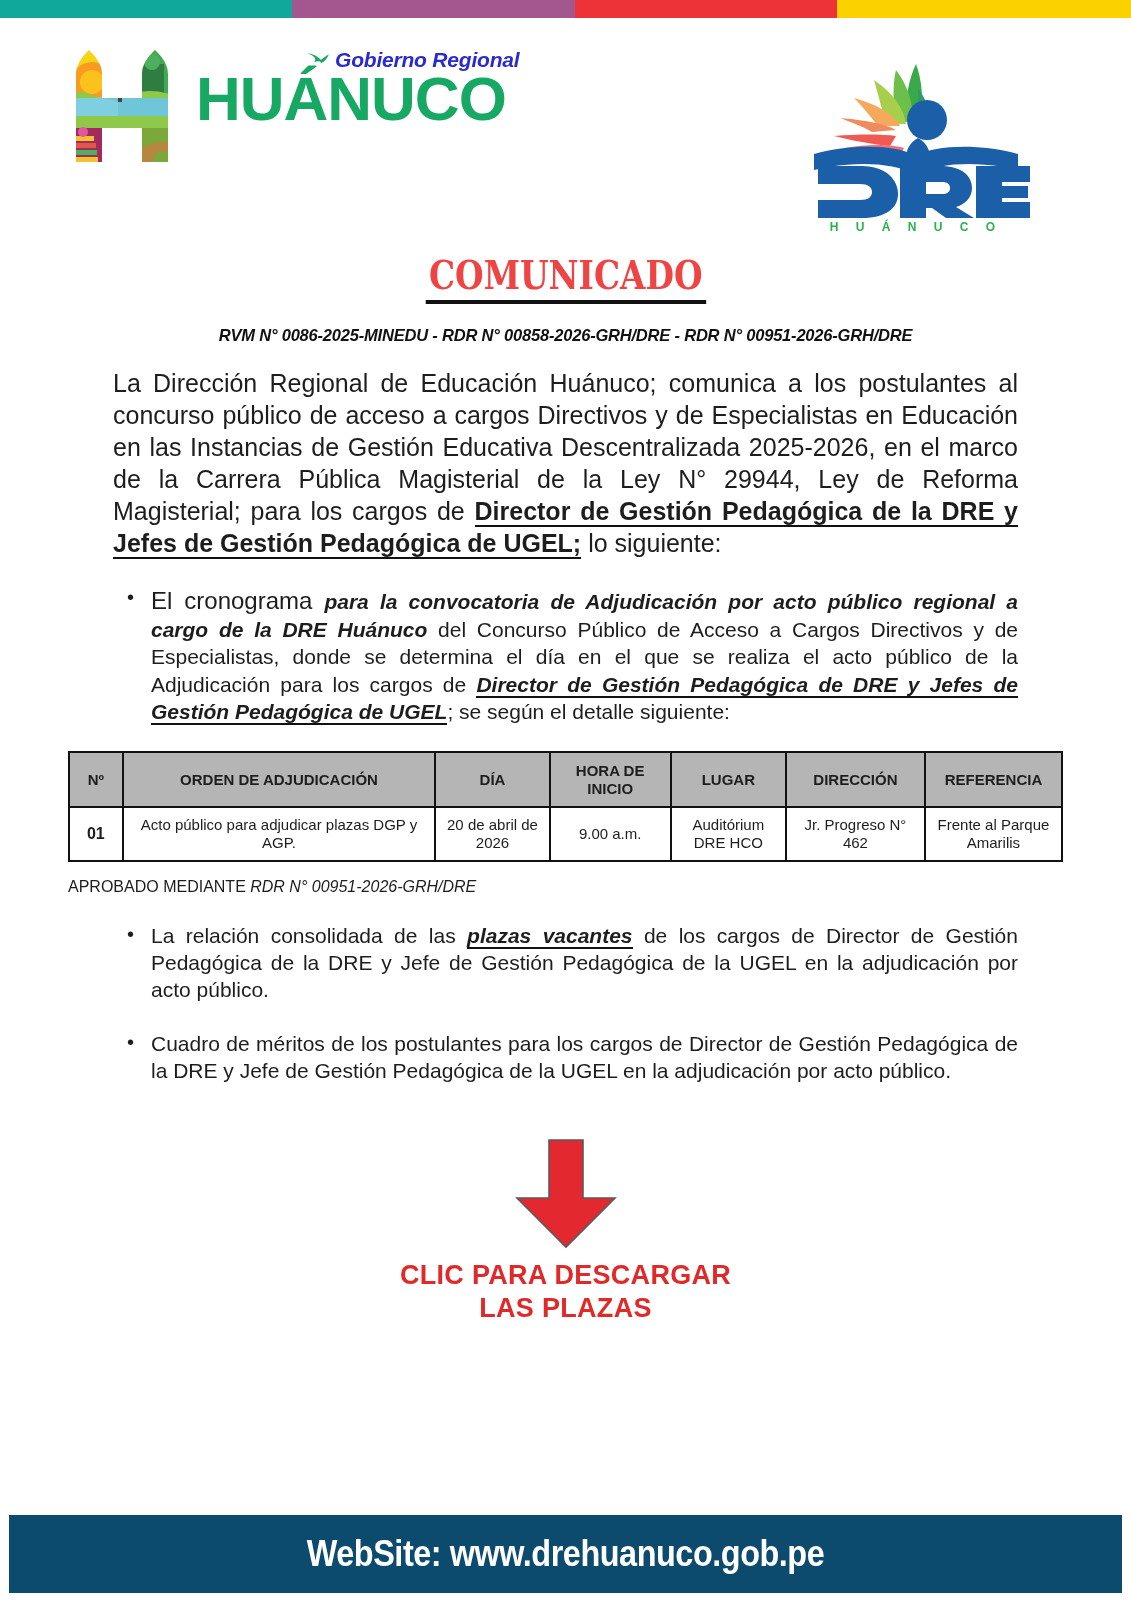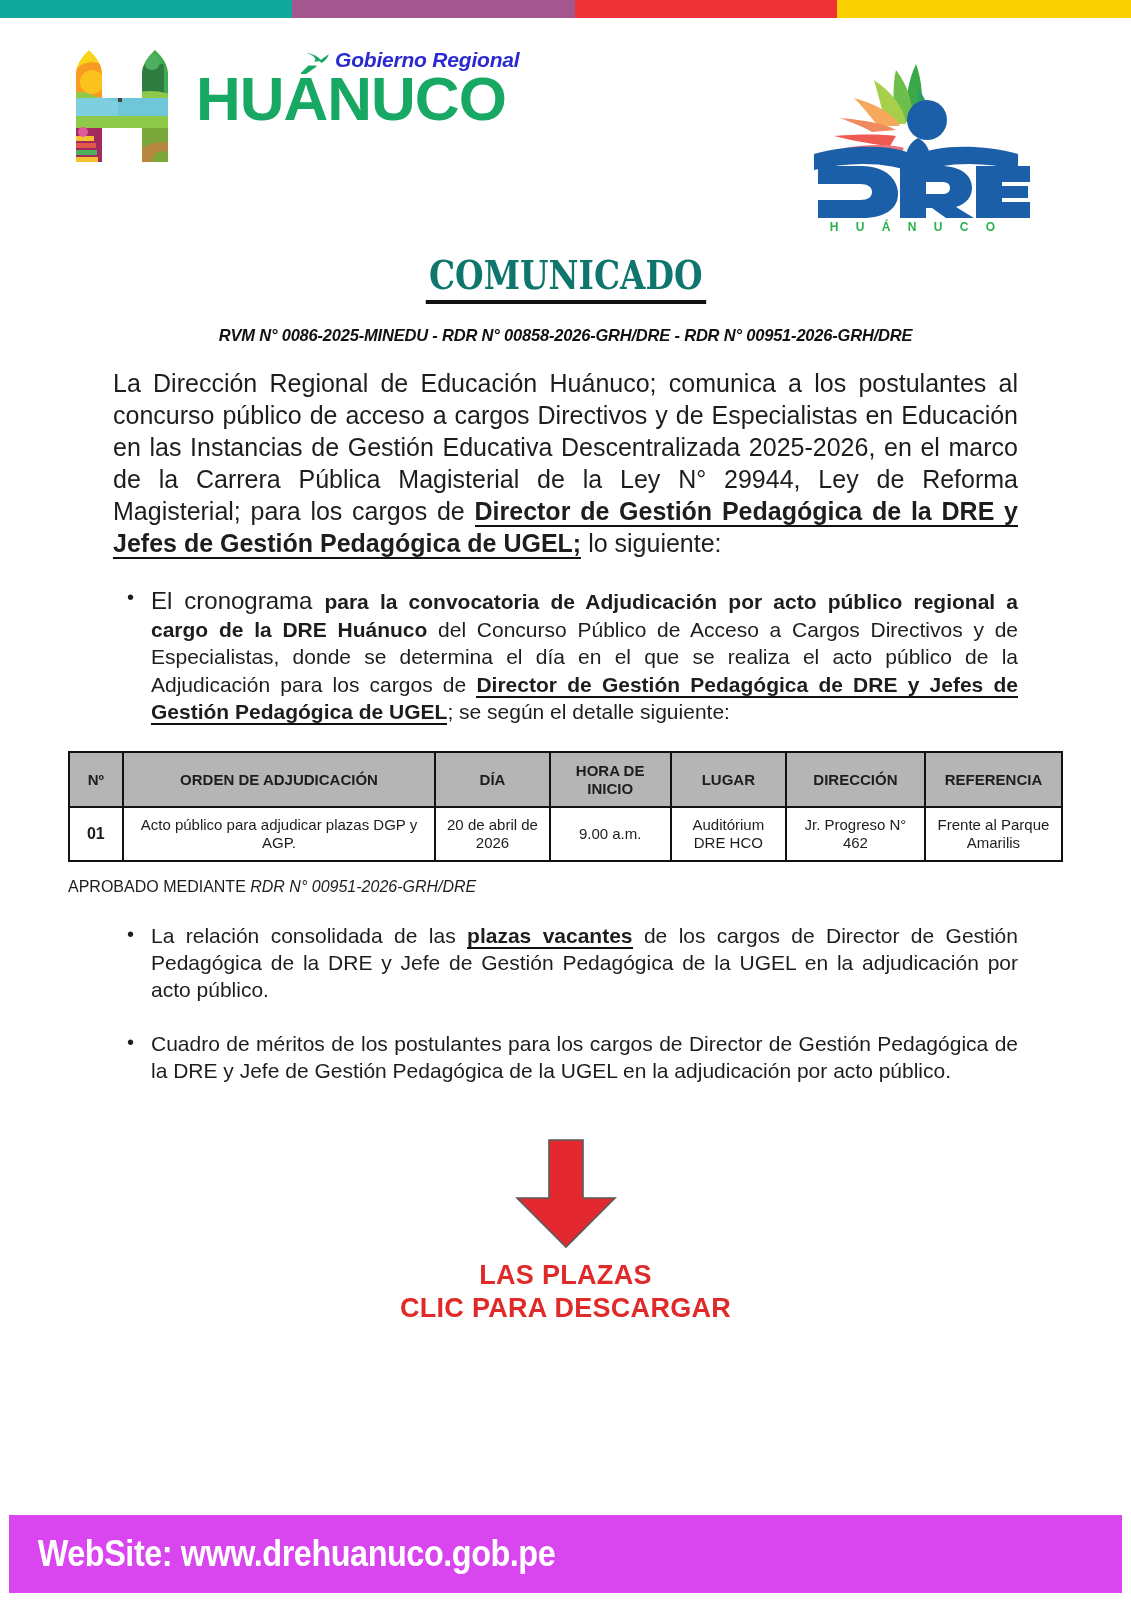--- a/index.html
+++ b/index.html
@@ -28,21 +28,21 @@
   .para{position:absolute;left:74px;top:90px;font-family:"DejaVu Serif",serif;font-style:italic;font-weight:bold;font-size:30px;color:#ea3d8c;letter-spacing:1px;}
 
   .logo-dre{position:absolute;left:800px;top:40px;width:232px;height:178px;}
   .dre-huanuco{position:absolute;bottom:2px;left:0;width:100%;text-align:center;
     font-size:12px;font-weight:bold;color:#2bb24c;letter-spacing:7px;}
 
   
   .doc{padding:0 0 0 0;}
   .comunicado{
     text-align:center;font-family:"DejaVu Serif",serif;font-weight:bold;
-    font-size:40px;letter-spacing:0px;margin-top:28px;color:#0f766e;
+    font-size:40px;letter-spacing:0px;margin-top:28px;color:#ef4444;
   }
   .comunicado span{border-bottom:4px solid #111;padding:0 4px 2px;display:inline-block;
     transform:scaleX(0.82);transform-origin:center;}
   .subtitle{
     text-align:center;font-family:"DejaVu Serif",serif;font-weight:bold;
     font-size:25px;line-height:1.42;margin:34px auto 0;width:900px;color:#111;
   }
   .subtitle div{transform:scaleX(0.86);transform-origin:center;}
   .refline{
     text-align:center;font-size:16.5px;font-weight:bold;font-style:italic;
@@ -53,42 +53,42 @@
     text-align:justify;color:#1d1d1d;
   }
   .para-main b{font-weight:bold;}
   .u{border-bottom:2.5px solid #111;}
 
   ul.bullets{list-style:none;margin:0;padding:0;width:905px;margin:0 auto;}
   ul.bullets > li{position:relative;padding-left:38px;font-size:21px;line-height:1.3;
     text-align:justify;color:#1d1d1d;margin-top:26px;}
   ul.bullets > li::before{content:"\2022";position:absolute;left:14px;top:-1px;font-size:20px;color:#1d1d1d;}
   li .big{font-size:24px;}
-  li b{font-weight:bold;}
+  li b{font-weight:bold;font-style:italic;}
 
   
   .tbl-wrap{width:995px;margin:26px auto 16px;}
   table{border-collapse:collapse;width:100%;table-layout:fixed;}
   th,td{border:2px solid #111;text-align:center;vertical-align:middle;color:#1d1d1d;}
   thead th{background:#b5b5b5;font-size:15px;font-weight:bold;padding:9px 2px;line-height:1.15;}
   tbody td{font-size:15px;padding:8px 3px;line-height:1.2;}
   td.num{font-weight:bold;font-size:16px;}
   col.c1{width:5.4%;} col.c2{width:31.5%;} col.c3{width:11.5%;}
   col.c4{width:12.2%;} col.c5{width:11.6%;} col.c6{width:14.0%;} col.c7{width:13.8%;}
   .aprobado{width:995px;margin:2px auto 0;font-size:16px;color:#1d1d1d;}
   .aprobado i{font-style:italic;}
 
   
   .cta{margin-top:52px;text-align:center;}
   .arrow{display:block;margin:0 auto;}
   .cta-text{margin-top:8px;color:#e02a2a;font-size:27px;font-weight:bold;line-height:1.2;letter-spacing:0.3px;}
 
   
-  .footer{position:absolute;left:9px;right:9px;bottom:7px;height:78px;background:#d946ef;
-    display:flex;align-items:center;justify-content:flex-start;}
+  .footer{position:absolute;left:9px;right:9px;bottom:7px;height:78px;background:#0c4a6e;
+    display:flex;align-items:center;justify-content:center;}
   .footer-text{color:#ffffff;font-size:36px;font-weight:bold;letter-spacing:-0.5px;
     transform:scaleX(0.9);transform-origin:center;}
 </style>
 </head>
 <body>
 
 <div class="topbar">
   <span class="tb-teal"></span>
   <span class="tb-purple"></span>
   <span class="tb-red"></span>
@@ -229,21 +229,21 @@
   <ul class="bullets">
     <li><span>La relación consolidada de las </span><b class="u">plazas vacantes</b><span> de los cargos de Director de Gestión Pedagógica de la DRE y Jefe de Gestión Pedagógica de la UGEL en la adjudicación por acto público.</span></li>
     <li><span>Cuadro de méritos de los postulantes para los cargos de Director de Gestión Pedagógica de la DRE y Jefe de Gestión Pedagógica de la UGEL en la adjudicación por acto público.</span></li>
   </ul>
 
   <div class="cta">
     <svg class="arrow" width="110" height="115" viewBox="0 0 110 115">
       <path d="M38 4 L72 4 L72 62 L104 62 L55 111 L6 62 L38 62 Z" fill="#e3282f" stroke="#5a5a5a" stroke-width="1.6"></path>
     </svg>
     <div class="cta-text">
+      <div>CLIC PARA DESCARGAR</div>
       <div>LAS PLAZAS</div>
-      <div>CLIC PARA DESCARGAR</div>
     </div>
   </div>
 </div>
 
 <div class="footer">
   <span class="footer-text">WebSite: www.drehuanuco.gob.pe</span>
 </div>
 
 </body></html>

